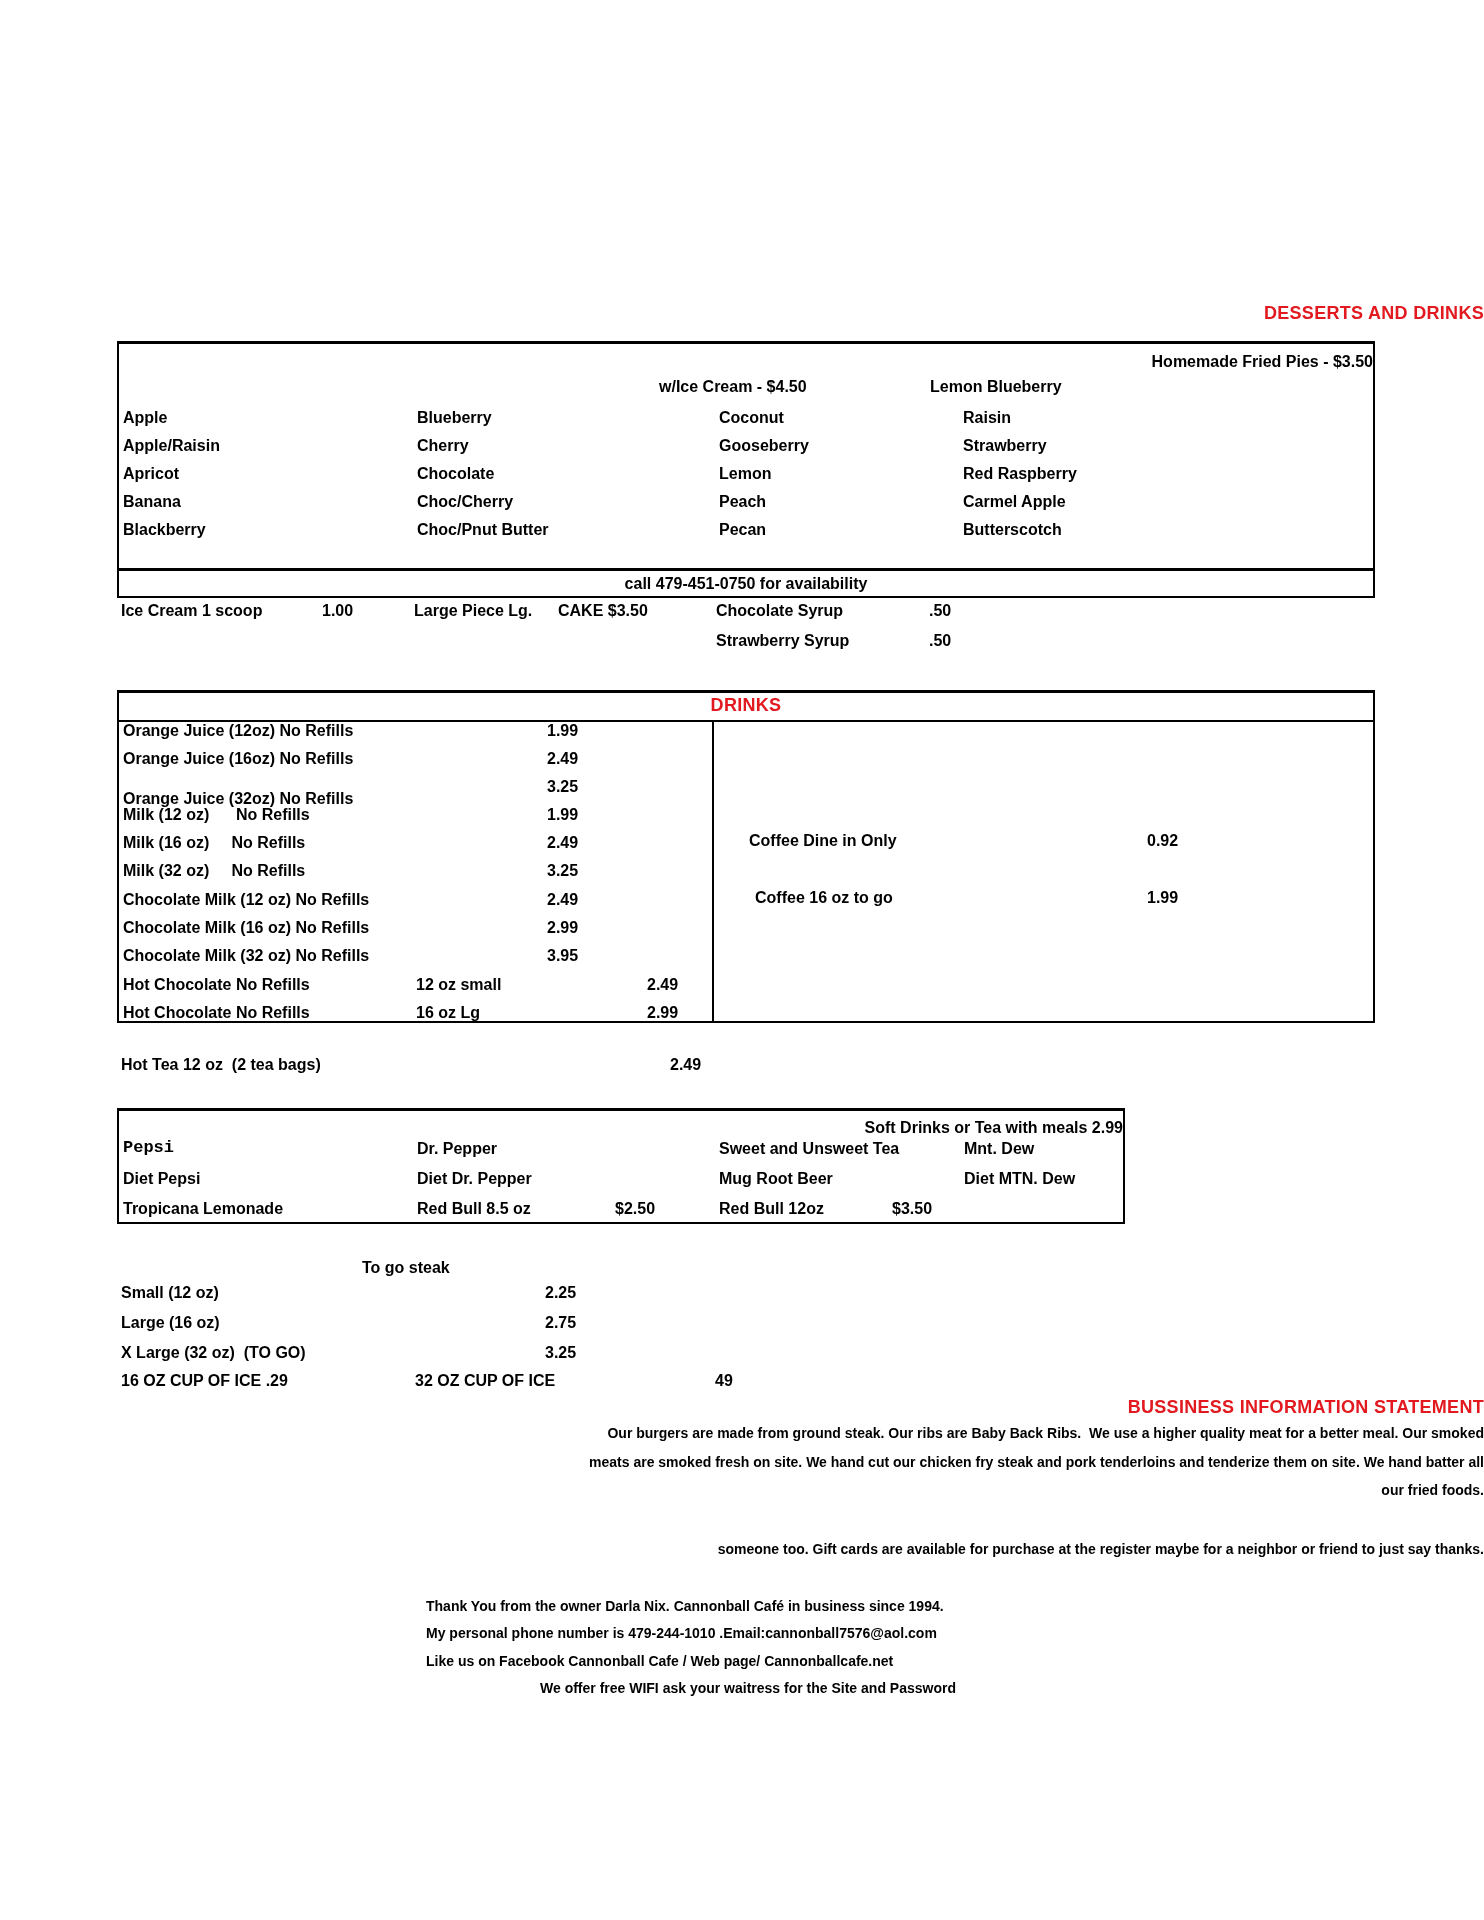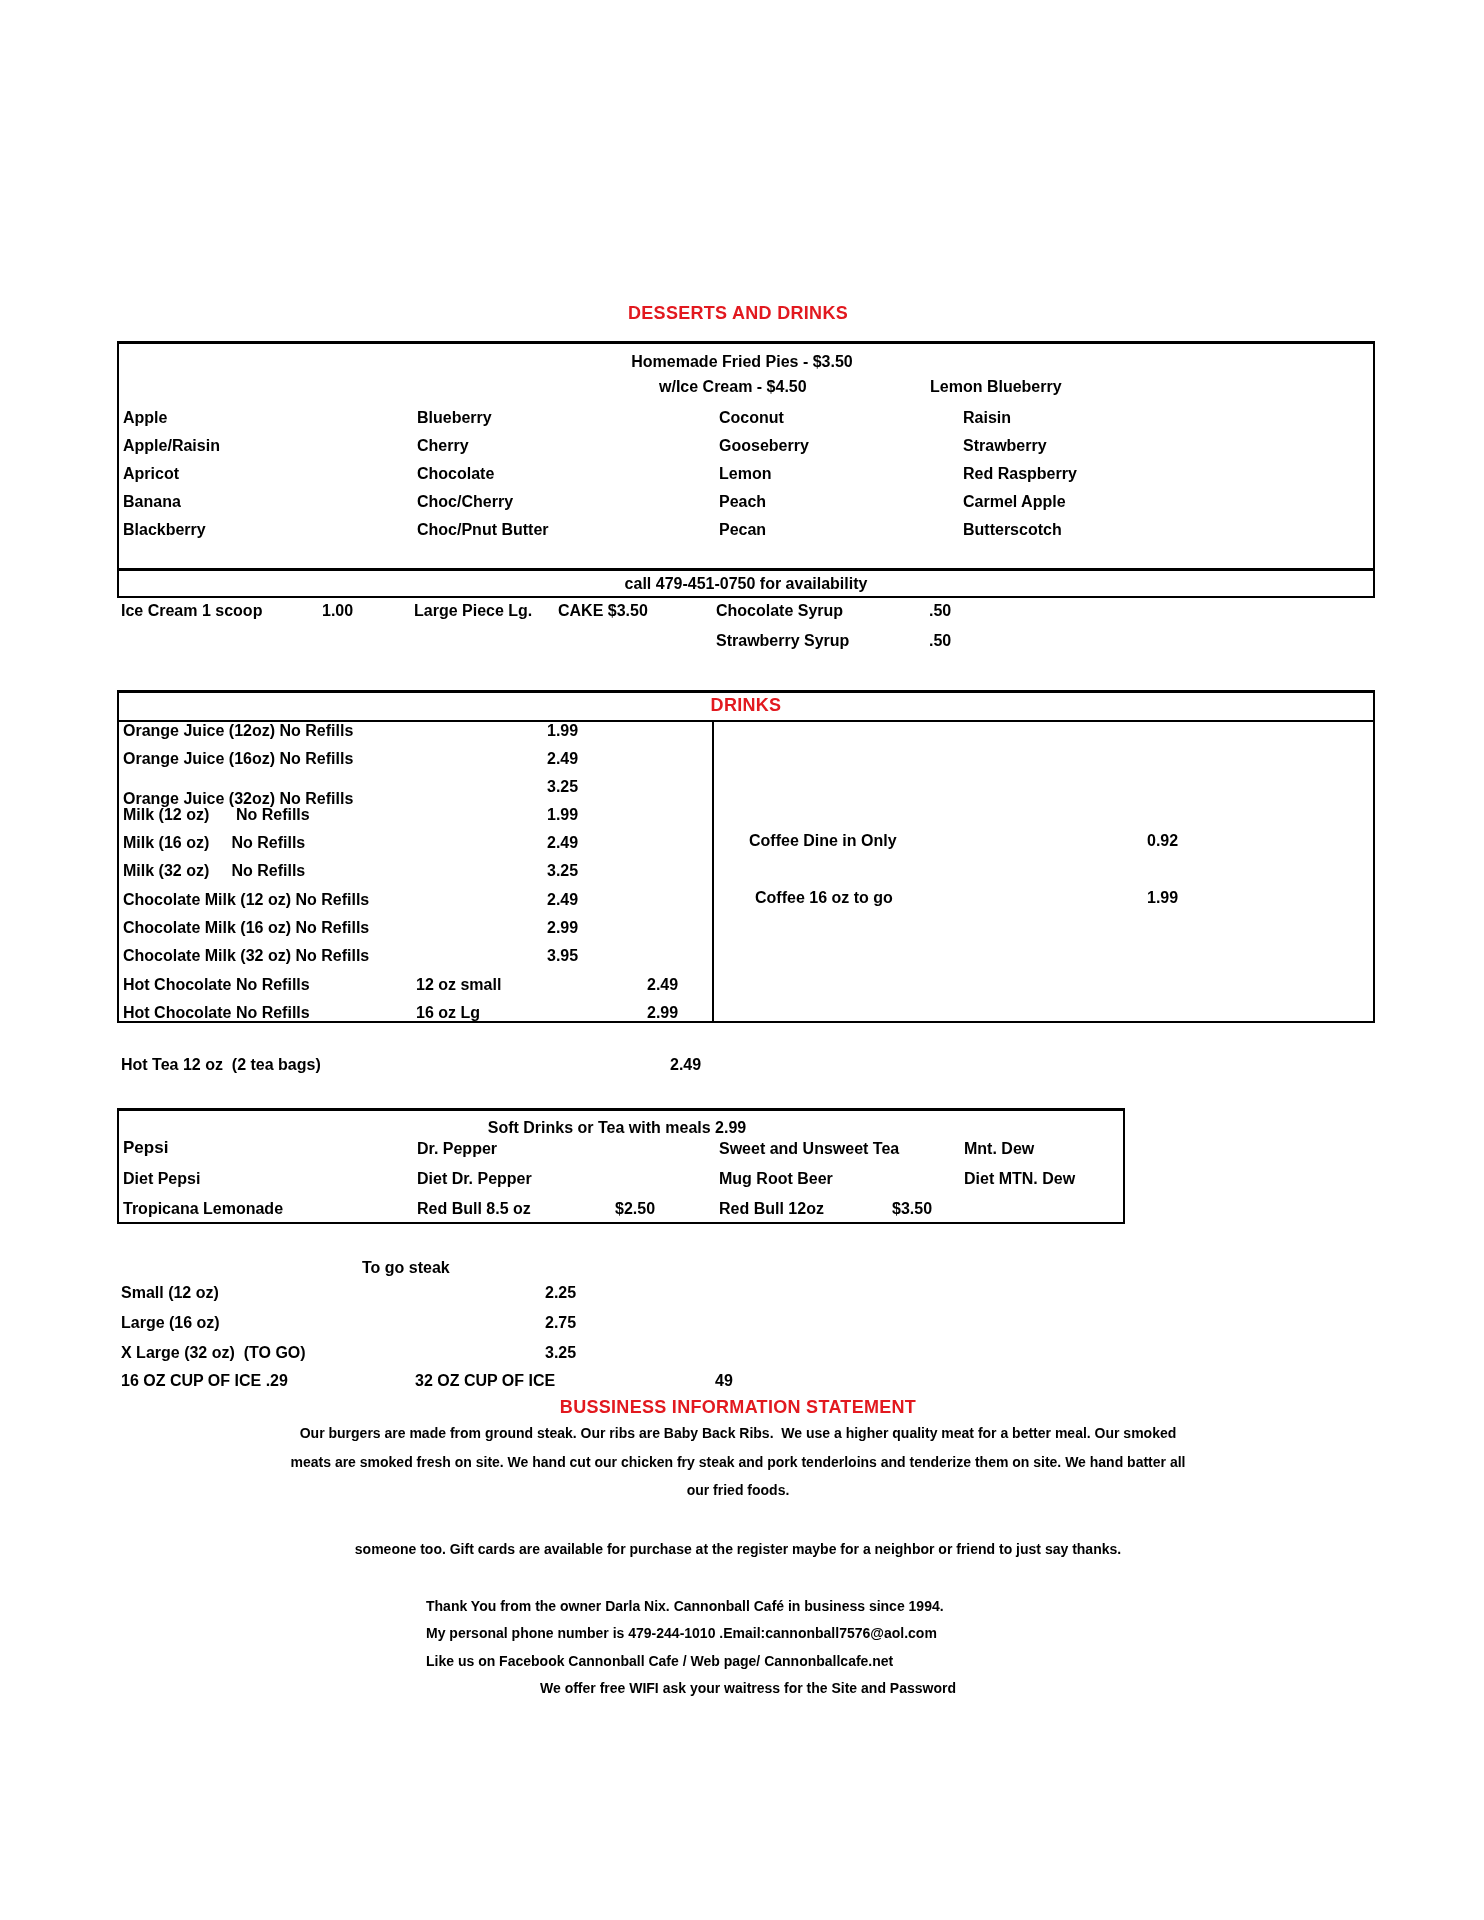--- a/index.html
+++ b/index.html
@@ -2,23 +2,23 @@
 <html><head>
 <meta charset="utf-8">
 <style>
   html,body{margin:0;padding:0;background:#fff;}
   .page{position:relative;width:1484px;height:1920px;background:#fff;overflow:hidden;
         font-family:"Liberation Sans",sans-serif;font-weight:700;color:#000;font-size:16px;}
   .t{position:absolute;white-space:pre;line-height:20px;}
   .box{position:absolute;box-sizing:border-box;border:2px solid #000;border-top-width:3px;background:#fff;}
   .boxheader{position:absolute;left:0;right:0;top:0;height:25px;border-bottom:2px solid #000;
              text-align:center;padding-top:2px;}
-  .centerline{position:absolute;left:0;right:8px;text-align:center;white-space:pre;line-height:20px;}
+  .centerline{position:absolute;left:0;right:0;text-align:right;white-space:pre;line-height:20px;}
   .red{color:#e2191f;font-size:18px;letter-spacing:.3px;}
-  .serif{font-family:Liberation Sans, sans-serif;font-size:17px;}
+  .serif{font-family:Liberation Mono, monospace;font-size:17px;}
   .clip{overflow:hidden;width:262px;}
   .vdiv{position:absolute;width:2px;background:#000;top:29px;bottom:0;left:593px;}
   .flexc{display:flex;align-items:center;justify-content:center;}
   .para{font-size:14px;}
 </style>
 </head>
 <body>
 
 <div class="page">
 

